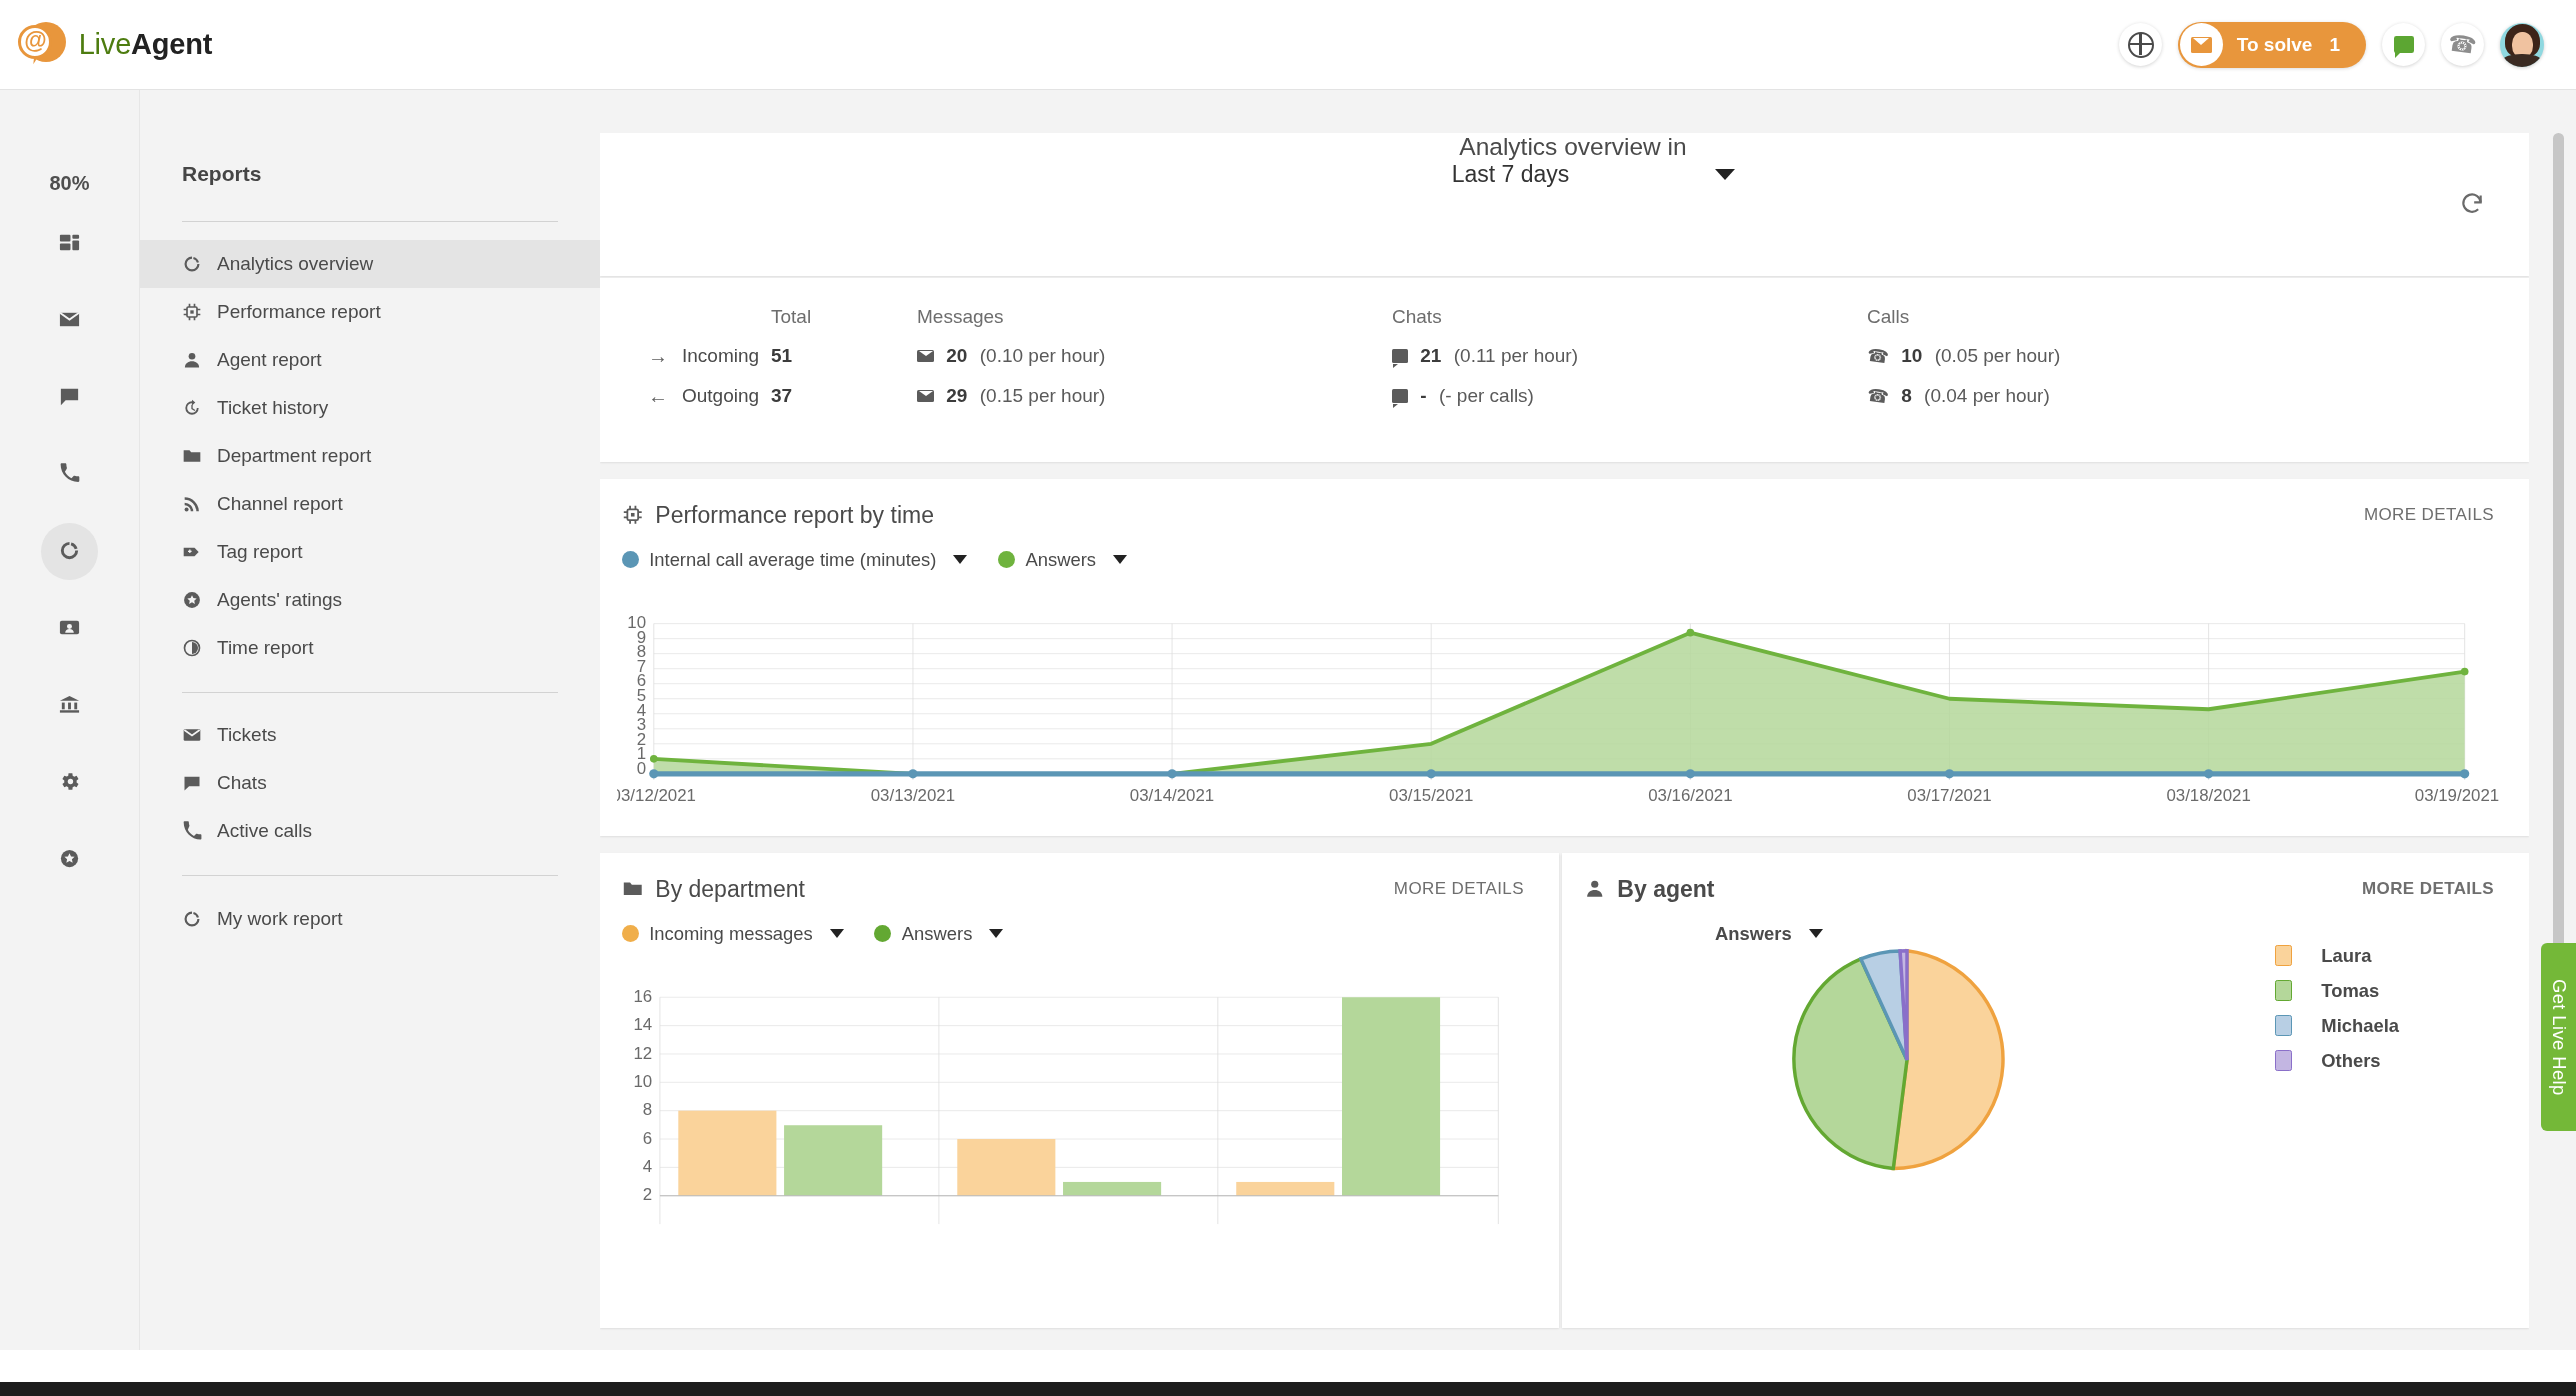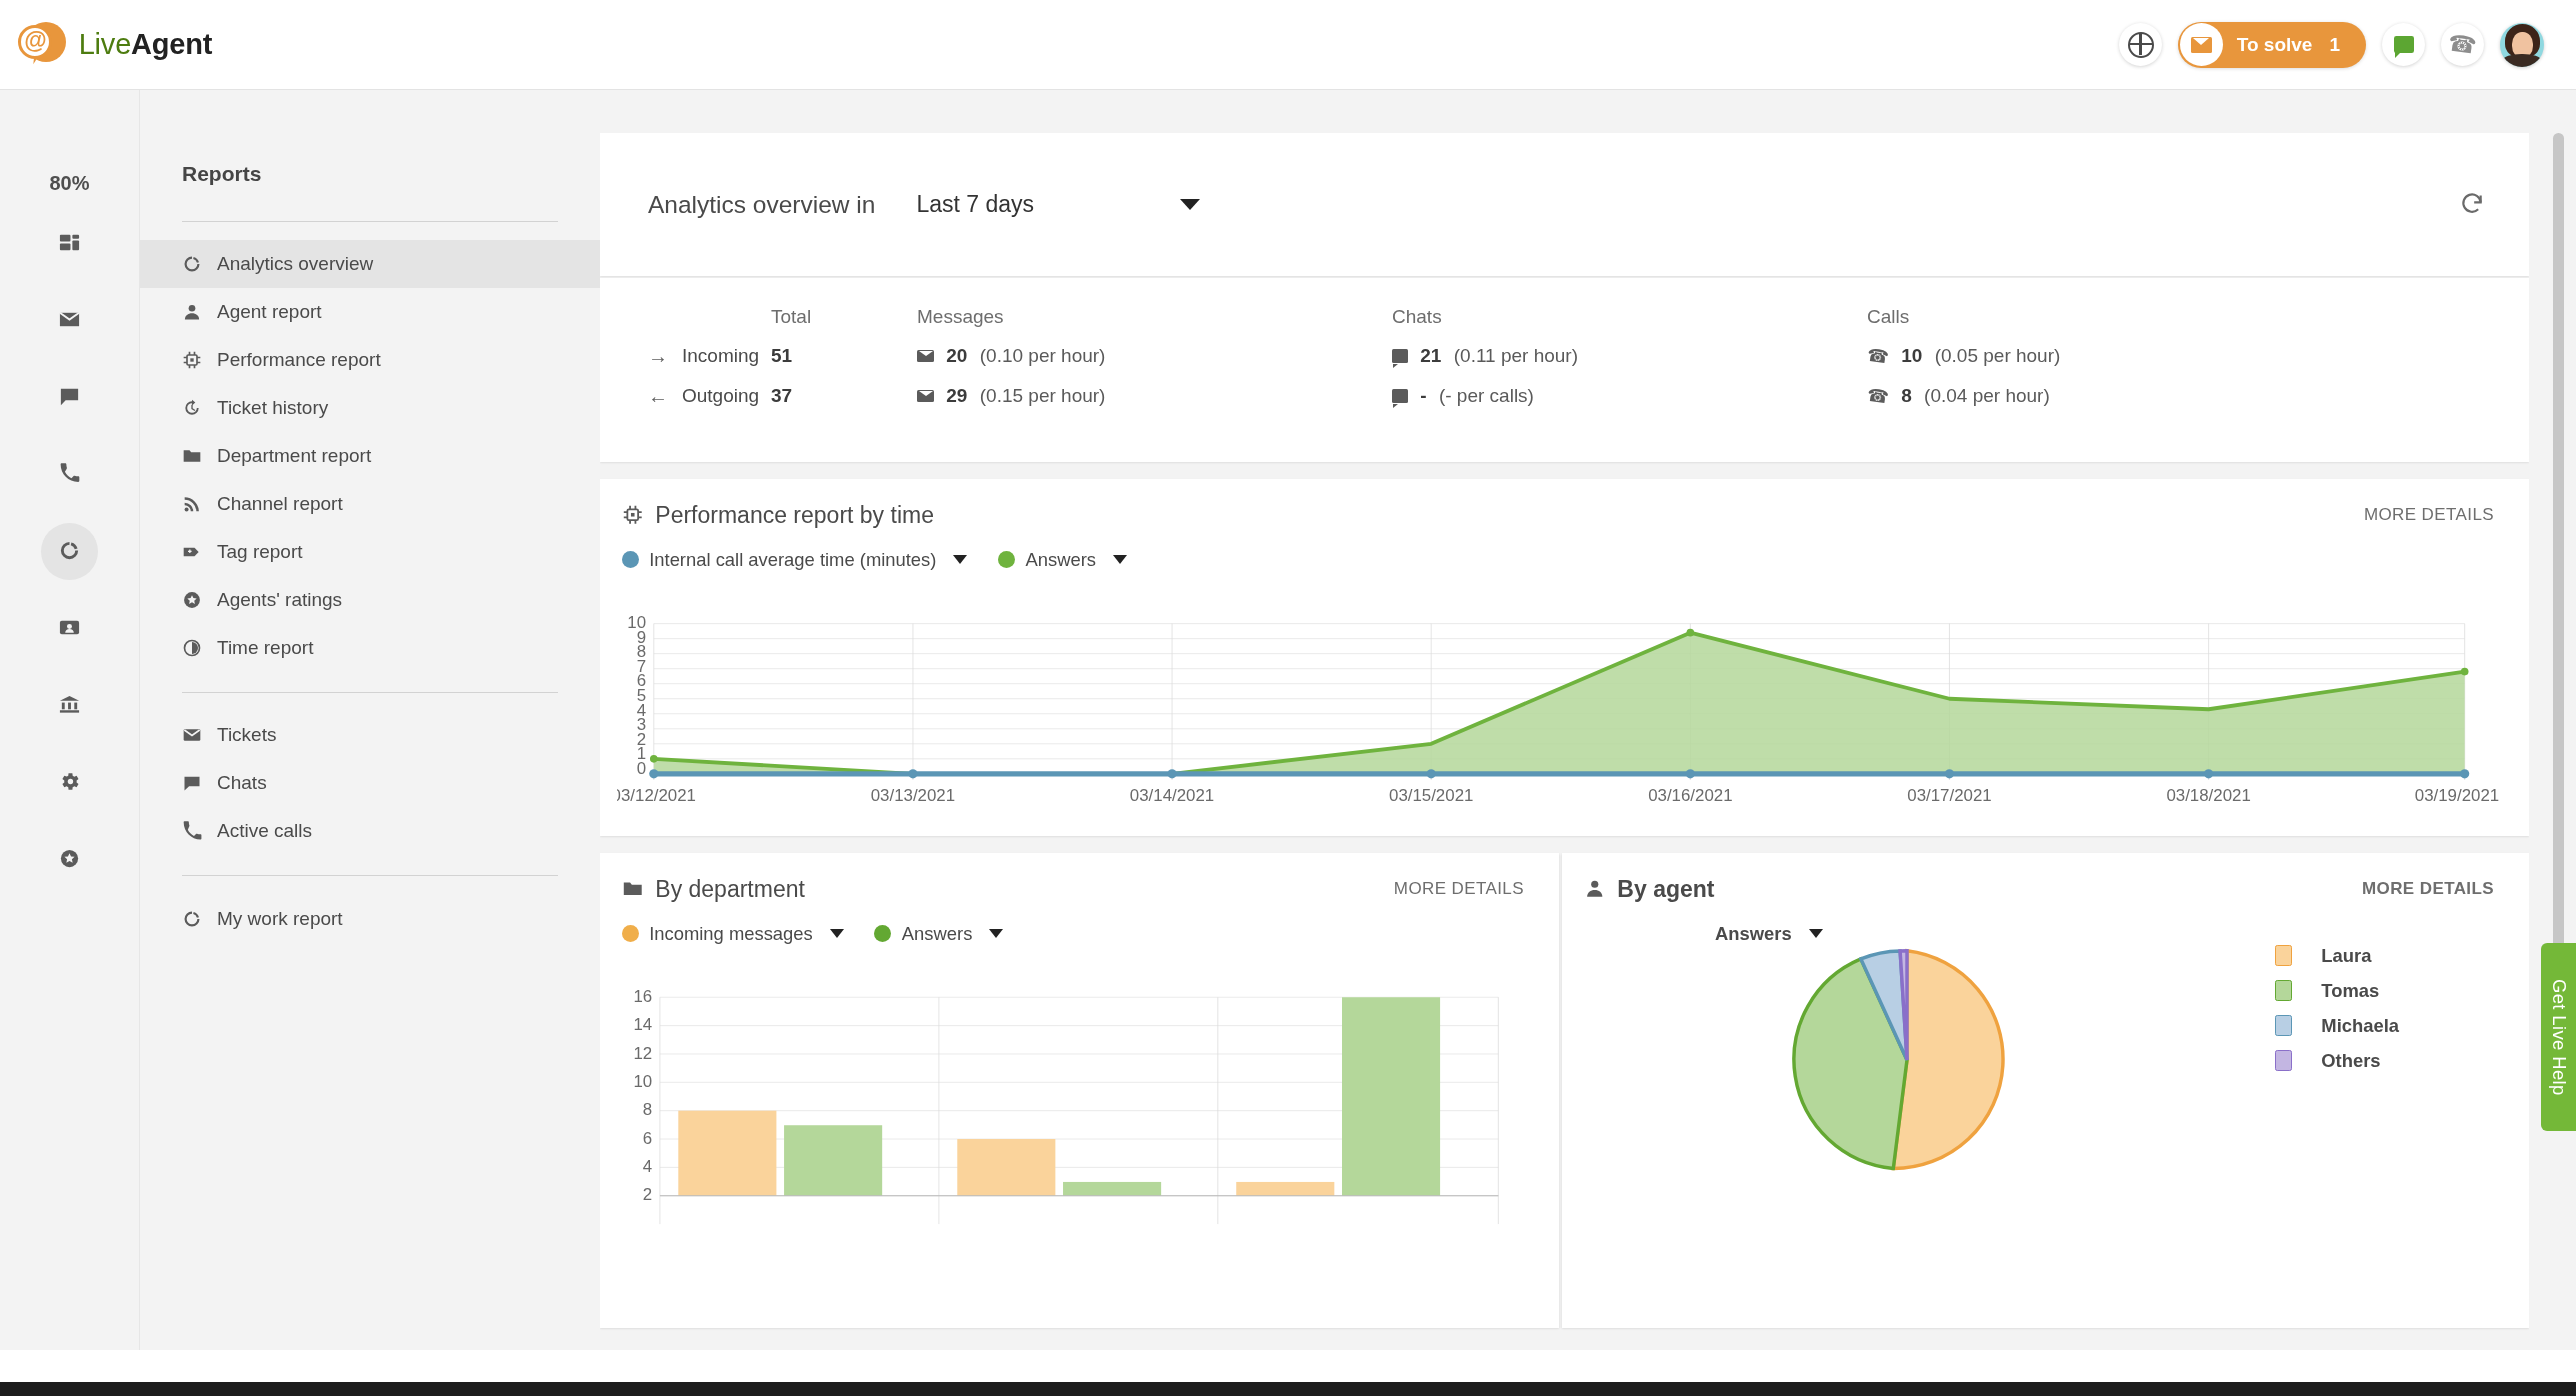--- a/index.html
+++ b/index.html
@@ -124,21 +124,21 @@
     width: 1976px; height: 1306px; background: #f3f3f3;
     padding: 43px 46px 0 0;
   }
   #content {
     position: relative; margin-left: 0; width: 1929px; height: 1236px;
     overflow: hidden;
   }
   .card { background: #fff; box-shadow: 0 0.8px 2.3px rgba(0,0,0,0.13); }
 
   
-  #hdr-card { height: 143px; display:flex; align-items:center; padding: 0 31px 0 48px; position: relative; }
+  #hdr-card { height: 143px; display:flex; align-items:center; padding: 0 31px 0 48px; position: relative; flex-direction: column; }
   #hdr-title { font-size: 24.5px; color: #4a4a4a; }
   #range-select {
     margin-left: 41px; display: flex; align-items: center; gap: 146px;
     cursor: pointer;
   }
   #range-val { font-size: 23px; color: #333; }
   .caret { width:0; height:0; border-left:10px solid transparent; border-right:10px solid transparent; border-top:11.5px solid #222; }
   #refresh-btn {
     position: absolute; right: 44px; top: 50%; transform: translateY(-50%);
     cursor: pointer; color: #6a6a6a;
@@ -338,37 +338,37 @@
           <svg width="20" height="20" viewBox="0 0 24 24">
             <path d="M12 3a9 9 0 109 9h-2.6a6.4 6.4 0 11-6.4-6.4z"></path>
             <path d="M14 3.6a9 9 0 016.4 6.4l-2.5.6A6.4 6.4 0 0013.4 6z"></path>
           </svg>
         </span>
       <span class="rlab">Analytics overview</span>
     </div>
     <div class="rep-item">
       <span class="ric">
           <svg width="20" height="20" viewBox="0 0 24 24">
-            <circle cx="12" cy="7.5" r="4"></circle>
-            <path d="M3.5 21c0-4.7 3.8-7.5 8.5-7.5s8.5 2.8 8.5 7.5z"></path>
-          </svg>
-        </span>
-      <span class="rlab">Agent report</span>
-    </div>
-    <div class="rep-item">
-      <span class="ric">
-          <svg width="20" height="20" viewBox="0 0 24 24">
             <rect x="6" y="6" width="12" height="12" rx="1.5" fill="none" stroke="#5b5b5b" stroke-width="2"></rect>
             <rect x="10" y="10" width="4" height="4"></rect>
             <g stroke="#5b5b5b" stroke-width="2">
               <path d="M9 2v4M15 2v4M9 18v4M15 18v4M2 9h4M2 15h4M18 9h4M18 15h4"></path>
             </g>
           </svg>
         </span>
       <span class="rlab">Performance report</span>
+    </div>
+    <div class="rep-item">
+      <span class="ric">
+          <svg width="20" height="20" viewBox="0 0 24 24">
+            <circle cx="12" cy="7.5" r="4"></circle>
+            <path d="M3.5 21c0-4.7 3.8-7.5 8.5-7.5s8.5 2.8 8.5 7.5z"></path>
+          </svg>
+        </span>
+      <span class="rlab">Agent report</span>
     </div>
     <div class="rep-item">
       <span class="ric">
           <svg width="20" height="20" viewBox="0 0 24 24">
             <path d="M12 4a8 8 0 108 8h-2.2A5.8 5.8 0 1112 6.2V9l4-3.5L12 2z"></path>
             <path d="M11.2 8.2h1.6v4.2l3.2 1.9-.8 1.4-4-2.4z"></path>
           </svg>
         </span>
       <span class="rlab">Ticket history</span>
     </div>

